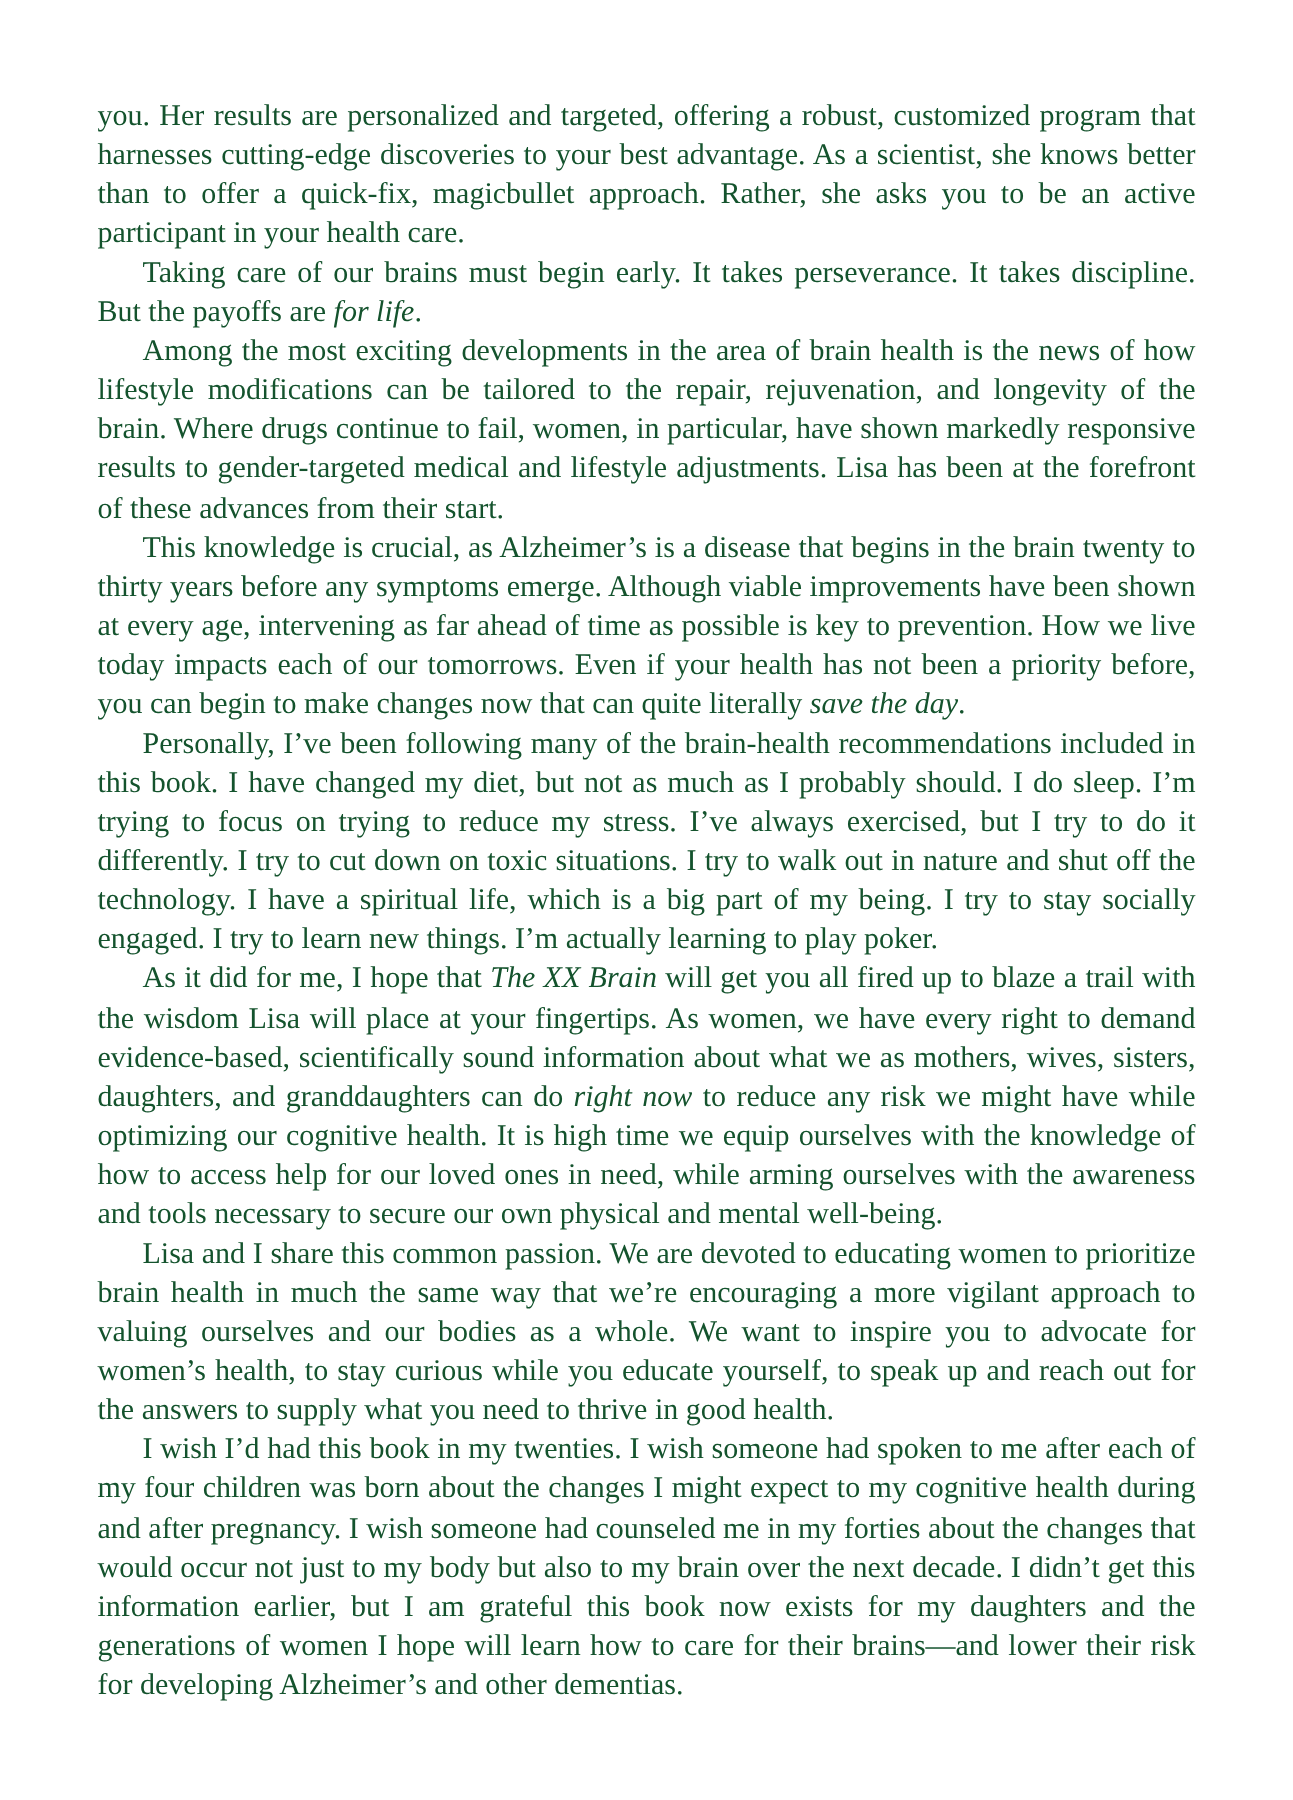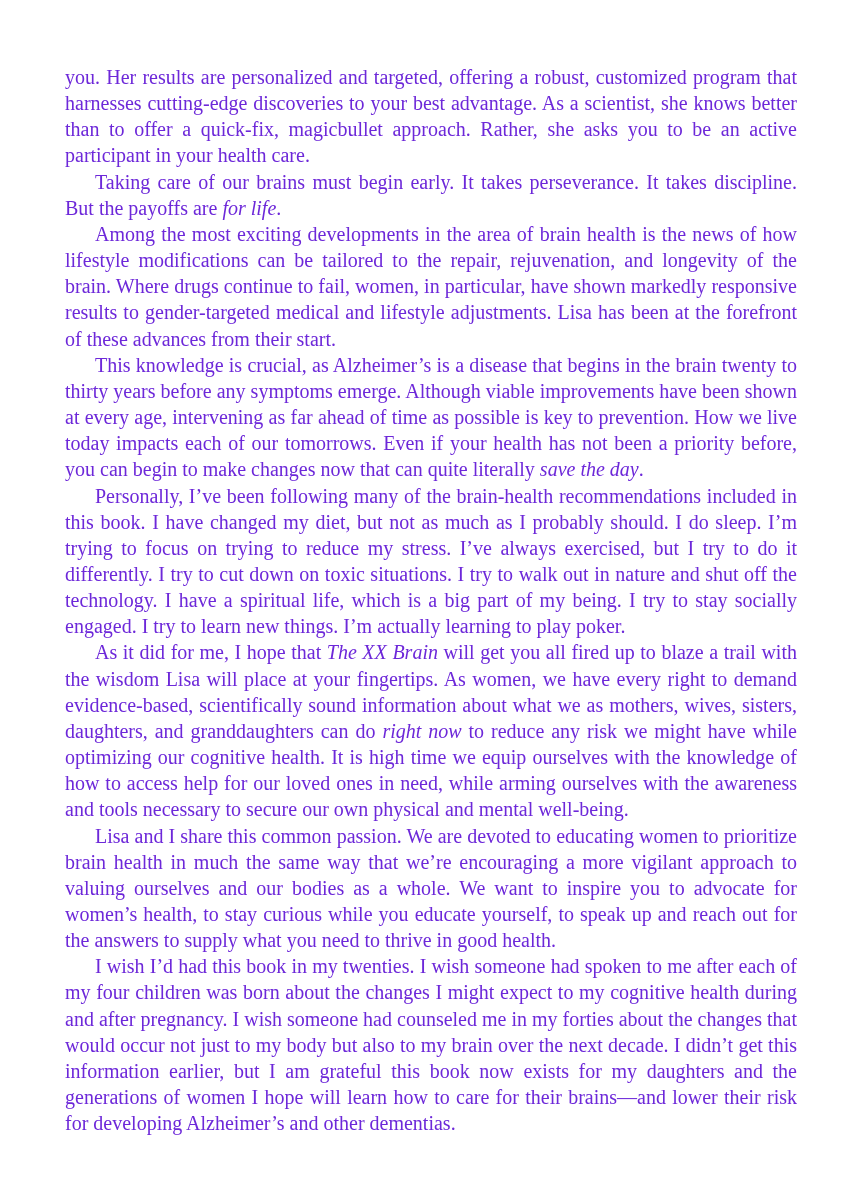--- a/index.html
+++ b/index.html
@@ -17,21 +17,21 @@
     width: 862px;
     height: 1200px;
     padding: 64px 65px 0 65px;
     background: #ffffff;
   }
   .text-block {
     width: 732px;
     font-family: "Liberation Serif", "DejaVu Serif", serif;
     font-size: 20px;
     line-height: 26.15px;
-    color: #6d28d9;
+    color: #14532d;
     text-align: justify;
   }
   .text-block p {
     margin: 0;
     padding: 0;
   }
   .text-block p.indent {
     text-indent: 30px;
   }
   .text-block em {

